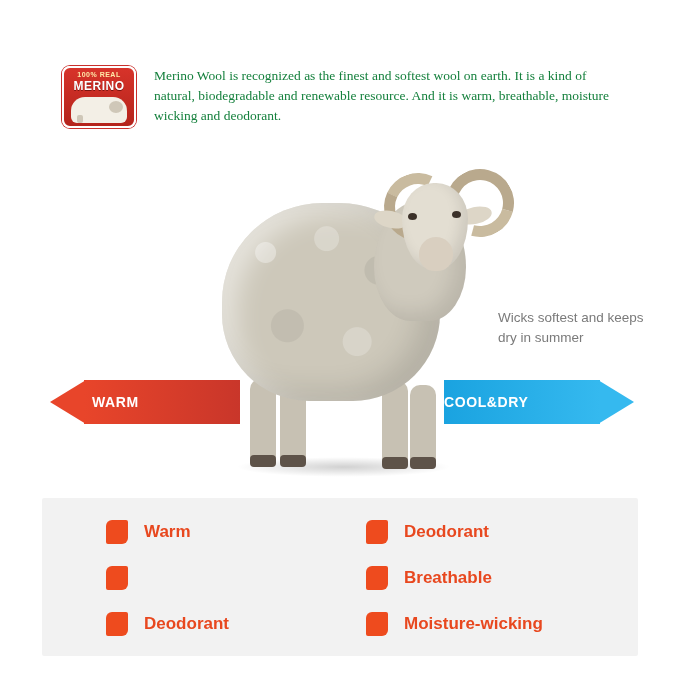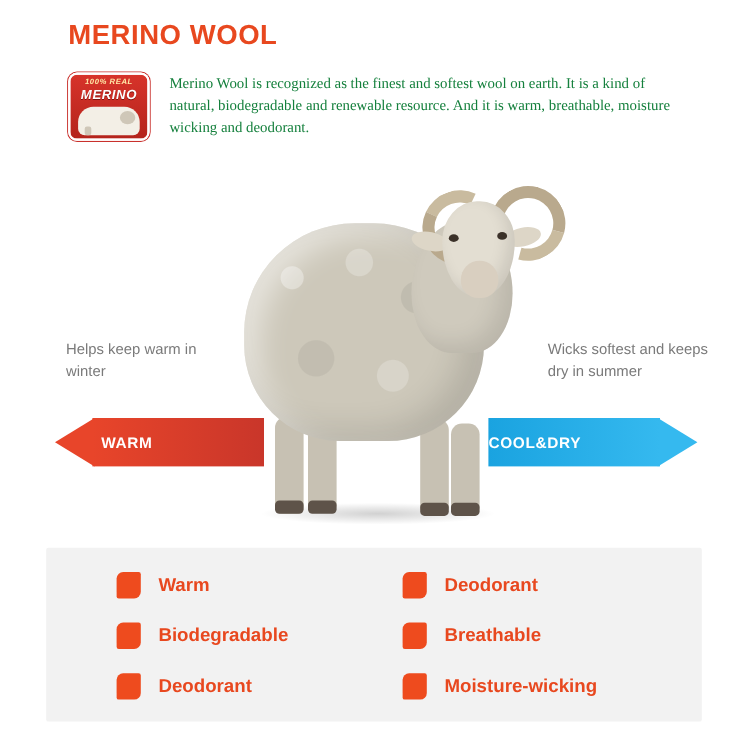--- a/index.html
+++ b/index.html
@@ -45,21 +45,20 @@
   .badge {
     width: 70px;
     height: 58px;
     flex: 0 0 70px;
     border-radius: 8px;
     background: linear-gradient(#d7332a, #b4241c);
     border: 2px solid #ffffff;
     box-shadow: 0 0 0 1px #c9302c;
     position: relative;
     overflow: hidden;
-    font-style: italic;
   }
   .badge .badge-top {
     position: absolute;
     top: 3px;
     left: 0;
     right: 0;
     text-align: center;
     color: #ffe9a8;
     font-size: 7px;
     font-weight: bold;
@@ -353,21 +352,20 @@
     font-weight: bold;
     color: #e8481f;
     white-space: nowrap;
   }
 </style>
 </head>
 <body>
 
 <div class="page">
 
-  <div class="title">MERINO WOOL</div>
 
   <div class="intro">
     <div class="badge">
       <div class="badge-top">100% REAL</div>
       <div class="badge-word">MERINO</div>
       <div class="badge-sheep"></div>
     </div>
     <div class="intro-text">Merino Wool is recognized as the finest and softest wool on earth. It is a kind of natural, biodegradable and renewable resource. And it is warm, breathable, moisture wicking and deodorant.</div>
   </div>
 
@@ -403,37 +401,35 @@
       </div>
     </div>
 
     <div class="arrow arrow-right">
       <div class="arrow-head"></div>
       <div class="arrow-body">
         <span class="arrow-label">COOL&amp;DRY</span>
       </div>
     </div>
 
-    <div class="caption caption-left">Helps keep warm in winter</div>
     <div class="caption caption-right">Wicks softest and keeps dry in summer</div>
   </div>
 
   <div class="features">
     <div class="feature-grid">
       <div class="feature">
         <span class="chip"></span>
         <span class="flabel">Warm</span>
       </div>
       <div class="feature">
         <span class="chip"></span>
         <span class="flabel">Deodorant</span>
       </div>
       <div class="feature">
         <span class="chip"></span>
-        <span class="flabel">Biodegradable</span>
       </div>
       <div class="feature">
         <span class="chip"></span>
         <span class="flabel">Breathable</span>
       </div>
       <div class="feature">
         <span class="chip"></span>
         <span class="flabel">Deodorant</span>
       </div>
       <div class="feature">

